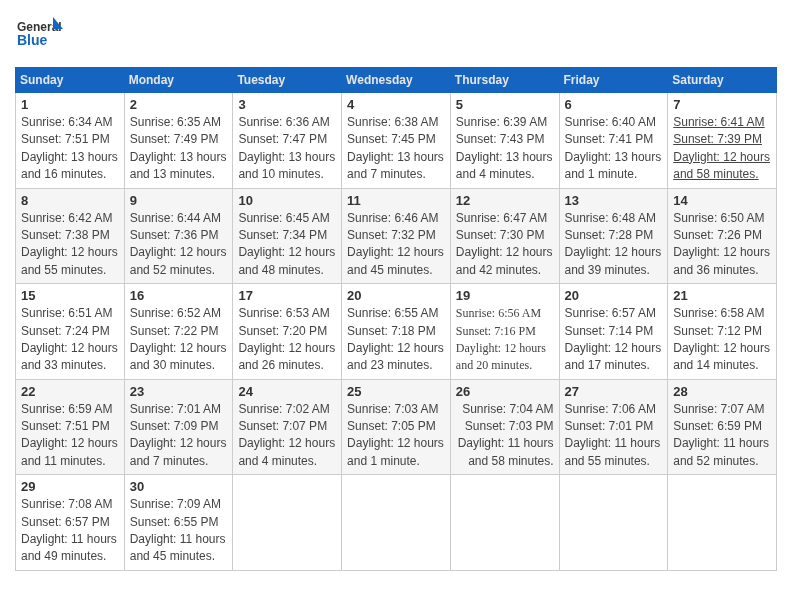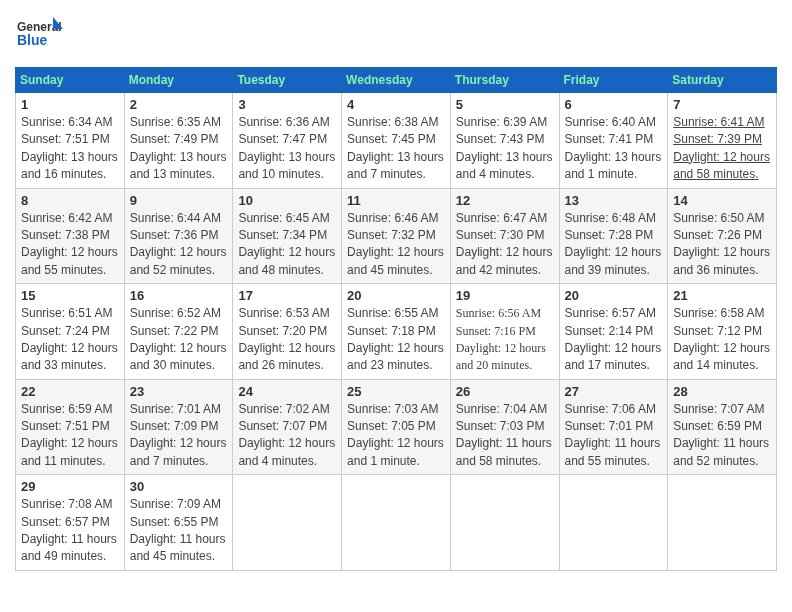--- a/index.html
+++ b/index.html
@@ -38,21 +38,21 @@
       font-size: 14px;
       color: #555;
     }
     .calendar-table {
       width: 100%;
       border-collapse: collapse;
       font-size: 10.5px;
     }
     .calendar-table th {
       background: #1565C0;
-      color: #86efac;
+      color: #e5e5e5;
       padding: 5px 4px;
       text-align: left;
       font-size: 12px;
       font-weight: bold;
       border: 1px solid #1565C0;
     }
     .calendar-table td {
       border: 1px solid #ccc;
       padding: 4px 5px;
       vertical-align: top;
@@ -247,21 +247,21 @@
           <td>
             <span class="day-num">19</span>
             <div class="day-info" style="white-space: pre-line; font-family: Liberation Serif, serif;">Sunrise: 6:56 AM
 Sunset: 7:16 PM
 Daylight: 12 hours
 and 20 minutes.</div>
           </td>
           <td>
             <span class="day-num">20</span>
             <div class="day-info" style="white-space: pre-line;">Sunrise: 6:57 AM
-Sunset: 2:14 PM
+Sunset: 7:14 PM
 Daylight: 12 hours
 and 17 minutes.</div>
           </td>
           <td>
             <span class="day-num">21</span>
             <div class="day-info" style="white-space: pre-line;">Sunrise: 6:58 AM
 Sunset: 7:12 PM
 Daylight: 12 hours
 and 14 minutes.</div>
           </td>
@@ -290,21 +290,21 @@
           </td>
           <td>
             <span class="day-num">25</span>
             <div class="day-info" style="white-space: pre-line;">Sunrise: 7:03 AM
 Sunset: 7:05 PM
 Daylight: 12 hours
 and 1 minute.</div>
           </td>
           <td>
             <span class="day-num">26</span>
-            <div class="day-info" style="white-space: pre-line;">Sunrise: 7:04 AM
+            <div class="day-info" style="white-space: pre-line; text-align: right;">Sunrise: 7:04 AM
 Sunset: 7:03 PM
 Daylight: 11 hours
 and 58 minutes.</div>
           </td>
           <td>
             <span class="day-num">27</span>
             <div class="day-info" style="white-space: pre-line;">Sunrise: 7:06 AM
 Sunset: 7:01 PM
 Daylight: 11 hours
 and 55 minutes.</div>

